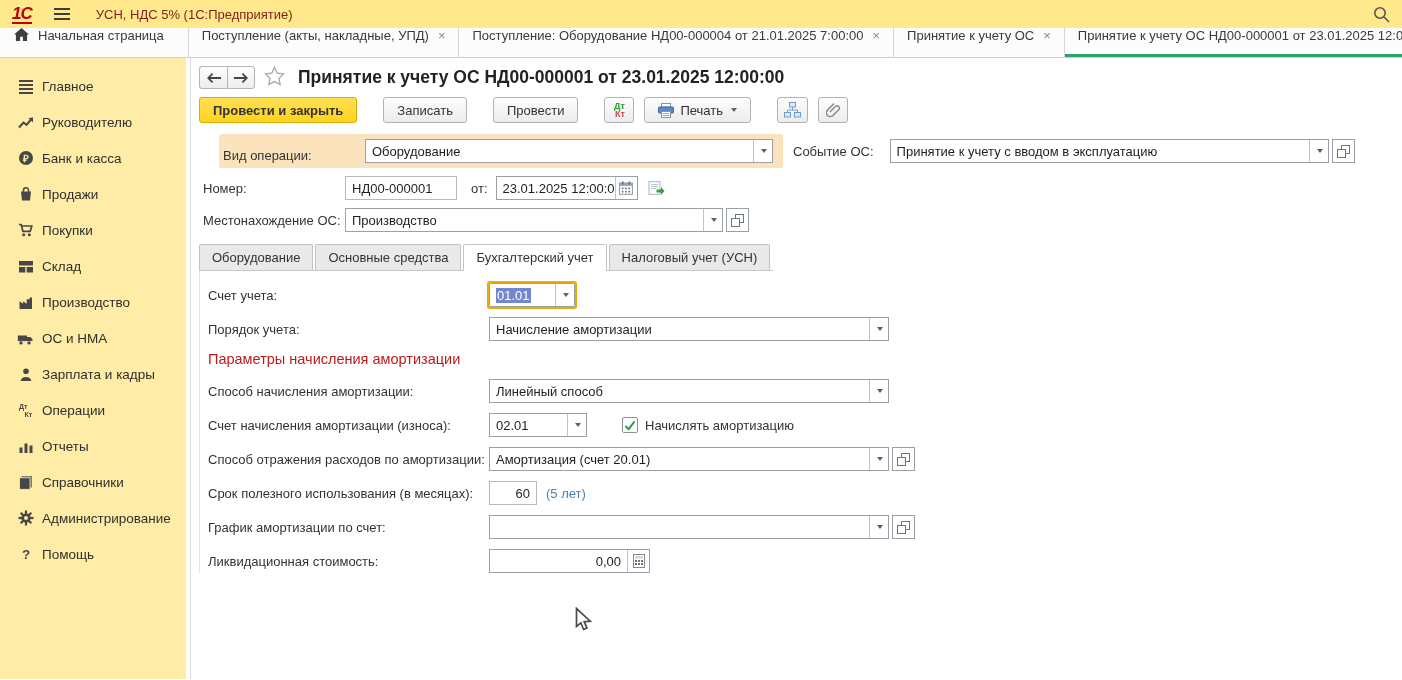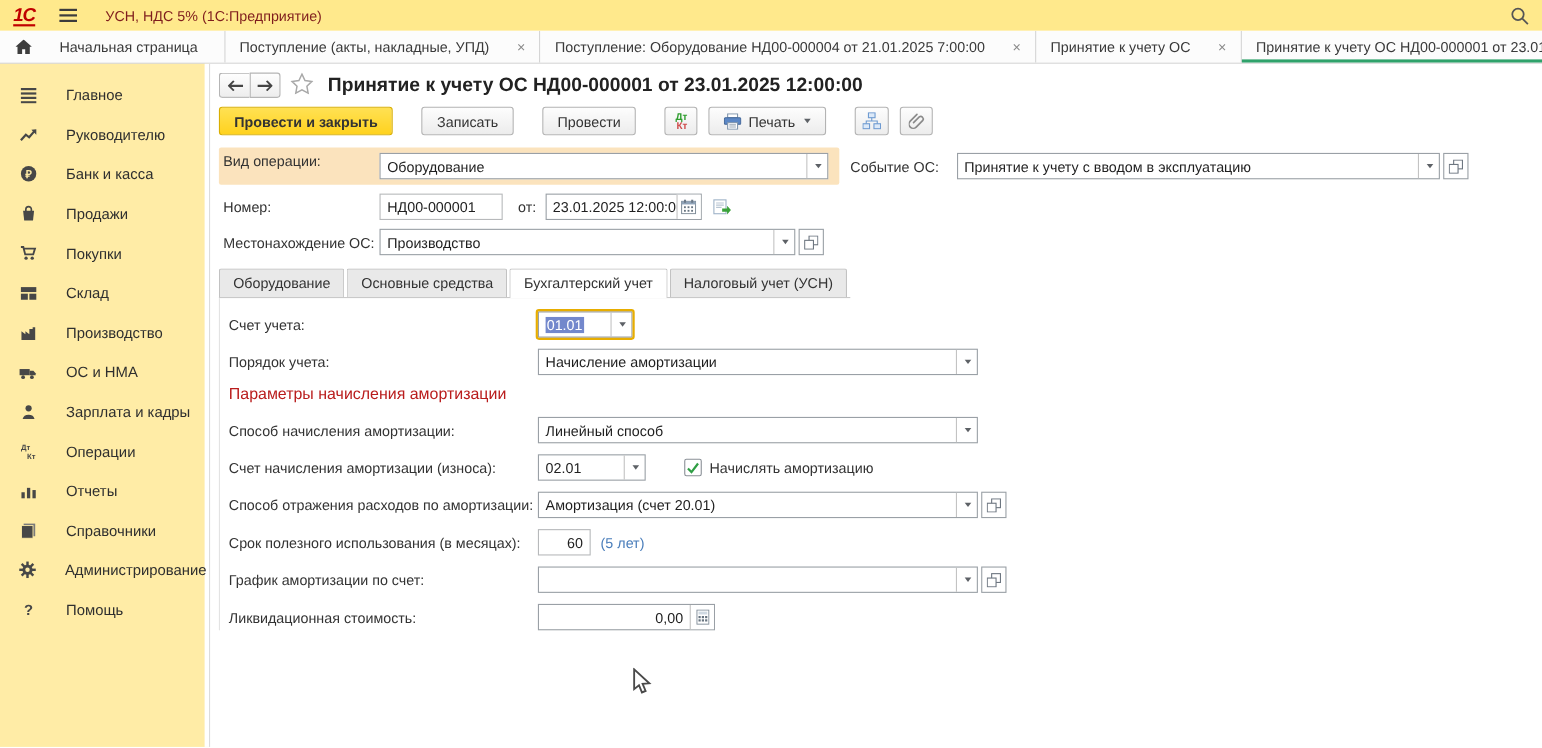--- a/index.html
+++ b/index.html
@@ -9,30 +9,30 @@
   
   .titlebar { height:28px; background:#ffe98c; display:flex; align-items:center; padding:0 12px; }
   .logo { color:#c00000; font-weight:bold; font-style:italic; font-size:17px; letter-spacing:-1px; margin-right:22px; border-bottom:2px solid #c00000; line-height:17px; }
   .burger { display:flex; flex-direction:column; gap:3px; margin-right:26px; cursor:pointer; }
   .burger i { display:block; width:16px; height:2px; background:#3c3c3c; }
   .apptitle { font-size:13px; color:#7f1d1d; }
   .tb-search { margin-left:auto; display:flex; align-items:center; }
 
   
   .tabbar { height:30px; background:#fcfcfc; border-bottom:1px solid #d0d0d0; display:flex; align-items:stretch; white-space:nowrap; overflow:hidden; }
-  .tab { display:flex; align-items:center; padding:0 13px; border-right:1px solid #d5d5d5; font-size:13px; color:#3a3a3a; position:relative; cursor:pointer;gap:16px; }
+  .tab { display:flex; padding:0 13px; border-right:1px solid #d5d5d5; font-size:13px; color:#3a3a3a; position:relative; cursor:pointer; }
   .tab .x { color:#8a8a8a; margin-left:9px; font-size:13px; }
   .tab.home { padding:0 24px 0 14px; }
   .tab.home svg { margin-right:9px; }
   .tab .green-underline { position:absolute; left:0; right:0; bottom:0; height:3px; background:#2fa26b; }
 
   
   .app-body { display:flex; height:621px; }
   .sidebar { width:190px; background:#ffeca6; border-right:4px solid #ffffff; padding-top:10px; flex-shrink:0; }
-  .side-item { height:36px; display:flex; align-items:center; padding-left:17px; gap:26px; font-size:13.5px; color:#2f2f2f; cursor:pointer; }
+  .side-item { height:36px; display:flex; align-items:center; padding-left:17px; gap:8px; font-size:13.5px; color:#2f2f2f; cursor:pointer; }
   .side-item .ic { width:17px; display:flex; justify-content:center; }
   .main { flex:1; background:#fff; border-left:1px solid #dcdcdc; padding:8px 0 0 8px; position:relative; }
 
   
   .nav-row { display:flex; align-items:center; gap:9px; margin-bottom:8px; }
   .navgrp { display:flex; }
   .navbtn { width:28px; height:23px; background:linear-gradient(#fefefe,#ededed); border:1px solid #b5b5b5; display:flex; align-items:center; justify-content:center; cursor:pointer; }
   .navbtn:first-child { border-radius:3px 0 0 3px; border-right:none; }
   .navbtn:last-child { border-radius:0 3px 3px 0; }
   .doc-title { font-size:17.5px; font-weight:bold; color:#222; margin-left:4px; }
@@ -43,21 +43,21 @@
   .dtkt { display:flex; flex-direction:column; font-size:9px; font-weight:bold; line-height:8px; }
   .dtkt .dt { color:#2e9d2e; align-self:flex-start; }
   .dtkt .kt { color:#cf4d4d; align-self:flex-end; }
   .caret { width:0; height:0; border-left:3.5px solid transparent; border-right:3.5px solid transparent; border-top:4px solid #5d6166; margin-left:2px; }
   .gap6 { width:6px; }
 
   
   .row { display:flex; align-items:center; margin-bottom:8px; }
   .lbl { font-size:13px; color:#333; white-space:nowrap; }
   .lbl-top { width:142px; flex-shrink:0; }
-  .band { background:#fbe3bd; border-radius:2px; padding:5px 10px 5px 4px; display:flex; align-items:flex-start; width:564px; }
+  .band { background:#fbe3bd; border-radius:2px; padding:5px 10px 5px 4px; display:flex; align-items:flex-end; width:564px;margin-left:20px; }
   .fld { display:inline-flex; align-items:center; border:1px solid #9aa0a6; background:#fff; height:24px; }
   .fld .txt { padding:0 6px; font-size:13px; color:#1f1f1f; white-space:nowrap; overflow:hidden; flex:1; }
   .fld .txt.num { text-align:right; }
   .fld .dd { width:19px; align-self:stretch; border-left:1px solid #c3c3c3; display:flex; align-items:center; justify-content:center; cursor:pointer; }
   .fld .seg { width:22px; align-self:stretch; border-left:1px solid #c3c3c3; display:flex; align-items:center; justify-content:center; cursor:pointer; background:#fff; }
   .openbtn { width:23px; height:24px; border:1px solid #9aa0a6; background:#fff; margin-left:3px; display:flex; align-items:center; justify-content:center; cursor:pointer; }
   .inp { border:1px solid #b7b9bb; background:#fff; height:24px; display:flex; align-items:center; padding:0 6px; font-size:13px; color:#1f1f1f; }
   .focus-ring { outline:2px solid #e7ad00; border-radius:1px; }
   .sel { background:#7388cc; color:#fff; padding:0 1px; }
   .hint { color:#4a7ebb; margin-left:9px; }

